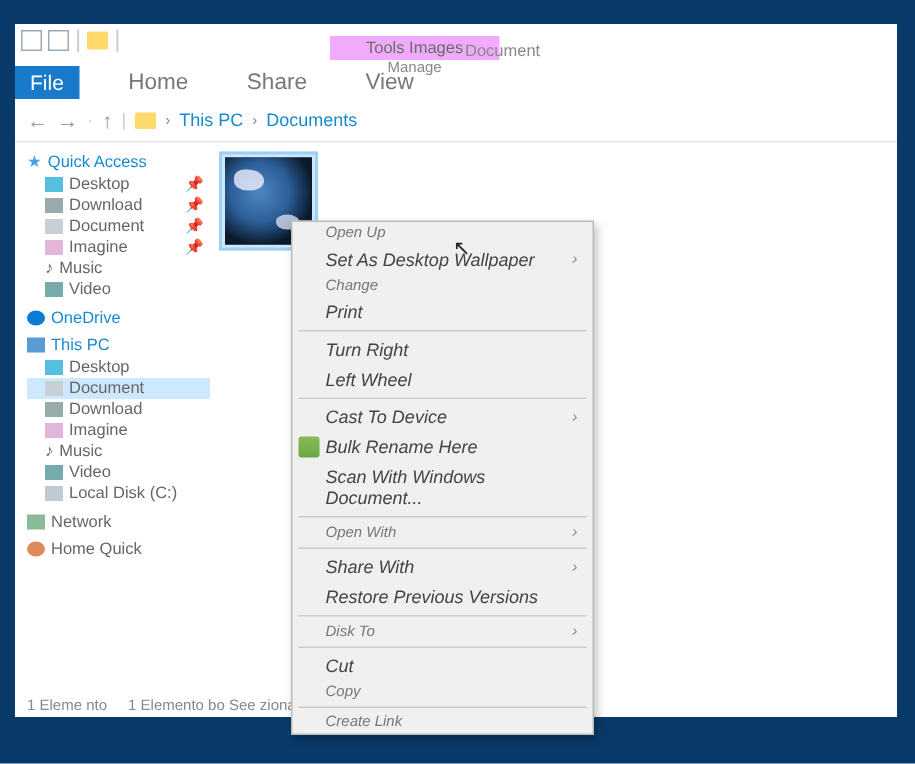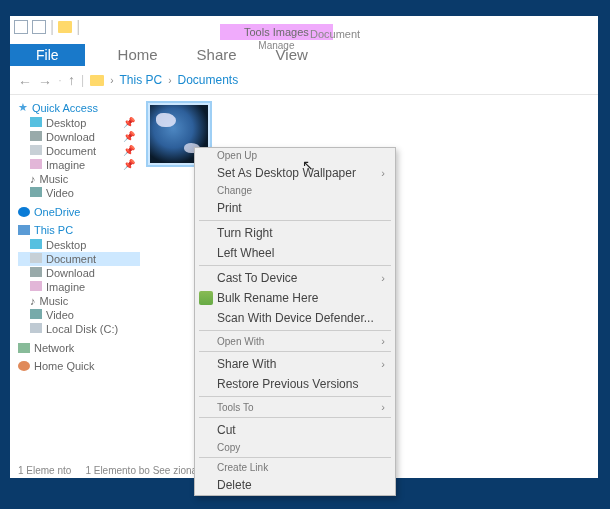--- a/index.html
+++ b/index.html
@@ -2,37 +2,37 @@
 <html><head>
 <meta charset="utf-8">
 <style>
   * { margin: 0; padding: 0; box-sizing: border-box; font-family: "Segoe UI", Tahoma, sans-serif; }
   body { background: #0a3a6a; width: 610px; height: 509px; overflow: hidden; position: relative; }
   .window { position: absolute; left: 10px; top: 16px; width: 588px; height: 462px; background: #fff; }
   .titlebar { height: 22px; display: flex; align-items: center; background: #fff; padding-left: 4px; gap: 4px; }
   .tb-icon { width: 14px; height: 14px; border: 1px solid #9ab; display: inline-block; }
   .tb-folder { width: 14px; height: 12px; background: #ffd96b; border-radius: 1px; display: inline-block; }
   .ribbon-tabs-row { display: flex; align-items: flex-end; background: #fff; font-size: 11px; height: 28px; position: relative; }
-  .ribbon-file { background: #1979ca; color: #fff; padding: 3px 26px; font-size: 14px; margin-right: 2px; }
+  .ribbon-file { background: #1979ca; color: #fff; padding: 3px 10px; font-size: 14px; margin-right: 2px; }
   .ribbon-tab { color: #777; padding: 3px 8px; font-size: 15px; margin-left: 23px; }
   .context-tab-group { position: absolute; left: 210px; top: -14px; }
   .ctx-head { background: #f0abfc; color: #6b6b6b; font-size: 11px; padding: 2px 24px; }
   .ctx-sub { color: #888; font-size: 10px; text-align: center; }
   .doc-tab { position: absolute; left: 300px; top: -10px; color: #888; font-size: 11px; }
   .nav-row { display: flex; align-items: center; gap: 6px; padding: 6px 8px; font-size: 12px; color: #666; border-bottom: 1px solid #e6e6e6; }
   .nav-arrow { color: #999; font-size: 14px; cursor: default; }
   .breadcrumb-seg { color: #1a8ad0; }
   .breadcrumb-seg.cur { color: #1a8ad0; }
   .folder-mini { width: 14px; height: 11px; background: #ffd96b; display: inline-block; border-radius: 1px; }
   .chev { color: #888; font-size: 10px; }
   .body-area { display: flex; height: 380px; }
   .sidebar { width: 130px; padding: 6px 0 0 8px; font-size: 11px; color: #666; }
   .side-group { margin-bottom: 6px; }
   .side-head { color: #1a8ad0; display: flex; align-items: center; gap: 4px; margin-bottom: 2px; }
-  .side-item { display: flex; gap: 4px; padding: 1px 0 1px 12px; color: #666; position: relative; }
+  .side-item { display: flex; align-items: center; gap: 4px; padding: 1px 0 1px 12px; color: #666; position: relative; }
   .side-item.selected { background: #cde8ff; }
   .pin { position: absolute; right: 4px; color: #999; font-size: 10px; }
   .ic { width: 12px; height: 10px; display: inline-block; }
   .ic-desktop { background: #56c0e0; }
   .ic-download { background: #9aa; }
   .ic-doc { background: #c7d0d6; }
   .ic-imagine { background: #e2b6d8; }
   .ic-video { background: #7aa; }
   .ic-onedrive { background: #0a7bd6; border-radius: 50%; }
   .ic-thispc { background: #5a9bd5; }
@@ -41,21 +41,21 @@
   .ic-homegroup { background: #e08a5a; border-radius: 50%; }
   .content { flex: 1; position: relative; padding: 6px; }
   .file-item { width: 72px; text-align: right; font-size: 11px; color: #444; }
   .thumb { width: 66px; height: 66px; border: 2px solid #9ecff5; background: #cde8ff; padding: 2px; }
   .earth { width: 100%; height: 100%; background: #000 radial-gradient(circle at 40% 40%, #4d87c2 0%, #2d5f9a 40%, #0a1a2a 72%); position: relative; overflow: hidden; }
   .earth::before { content:""; position:absolute; top:8px; left:6px; width:20px; height:14px; background: #eef; border-radius: 40% 60% 50% 50%; opacity:.8; }
   .earth::after { content:""; position:absolute; bottom:10px; right:8px; width:16px; height:10px; background: #eef; border-radius: 50% 60% 40% 50%; opacity:.7; }
   .status { position: absolute; bottom: 2px; left: 8px; font-size: 10px; color: #888; display: flex; gap: 14px; }
   
   .ctx-menu { position: absolute; left: 184px; top: 131px; width: 202px; background: #f0f0f0; border: 1px solid #bbb; box-shadow: 2px 3px 6px rgba(0,0,0,.25); font-size: 12px; color: #444; }
-  .ctx-item { padding: 3px 10px 3px 22px; display: flex; justify-content: space-between; align-items: center; cursor: default; position: relative; }
+  .ctx-item { padding: 3px 10px 3px 22px; display: flex; justify-content: space-between; align-items: center; cursor: default; position: relative; font-style: italic; }
   .ctx-item.small { font-size: 10px; color: #777; padding-top:2px; padding-bottom:2px; }
   .ctx-sep { height: 1px; background: #ccc; margin: 2px 4px; }
   .sub-arrow { color: #888; font-size: 11px; }
   .ctx-icon { position: absolute; left: 4px; width: 14px; height: 14px; }
   .cursor-ptr { position: absolute; left: 292px; top: 141px; font-size: 14px; color:#222; pointer-events:none; }
 </style>
 </head>
 <body>
 
 <div class="window">
@@ -211,40 +211,39 @@
     <div class="ctx-item">Left Wheel</div>
     <div class="ctx-sep"></div>
     <div class="ctx-item">
         <span>Cast To Device</span>
         <span class="sub-arrow">›</span>
       </div>
     <div class="ctx-item">
         <span class="ctx-icon" style="background:linear-gradient(#8b5,#6a4);border-radius:2px"></span>
         <span>Bulk Rename Here</span>
       </div>
-    <div class="ctx-item">Scan With Device Defender...</div>
+    <div class="ctx-item">Scan With Windows Document...</div>
     <div class="ctx-sep"></div>
     <div class="ctx-item small">
         <span>Open With</span>
         <span class="sub-arrow">›</span>
       </div>
     <div class="ctx-sep"></div>
     <div class="ctx-item">
         <span>Share With</span>
         <span class="sub-arrow">›</span>
       </div>
     <div class="ctx-item">Restore Previous Versions</div>
     <div class="ctx-sep"></div>
     <div class="ctx-item small">
-        <span>Tools To</span>
+        <span>Disk To</span>
         <span class="sub-arrow">›</span>
       </div>
     <div class="ctx-sep"></div>
     <div class="ctx-item">Cut</div>
     <div class="ctx-item small">Copy</div>
     <div class="ctx-sep"></div>
     <div class="ctx-item small">Create Link</div>
-    <div class="ctx-item">Delete</div>
 
   </div>
 
   <div class="cursor-ptr">↖</div>
 </div>
 
 </body></html>

